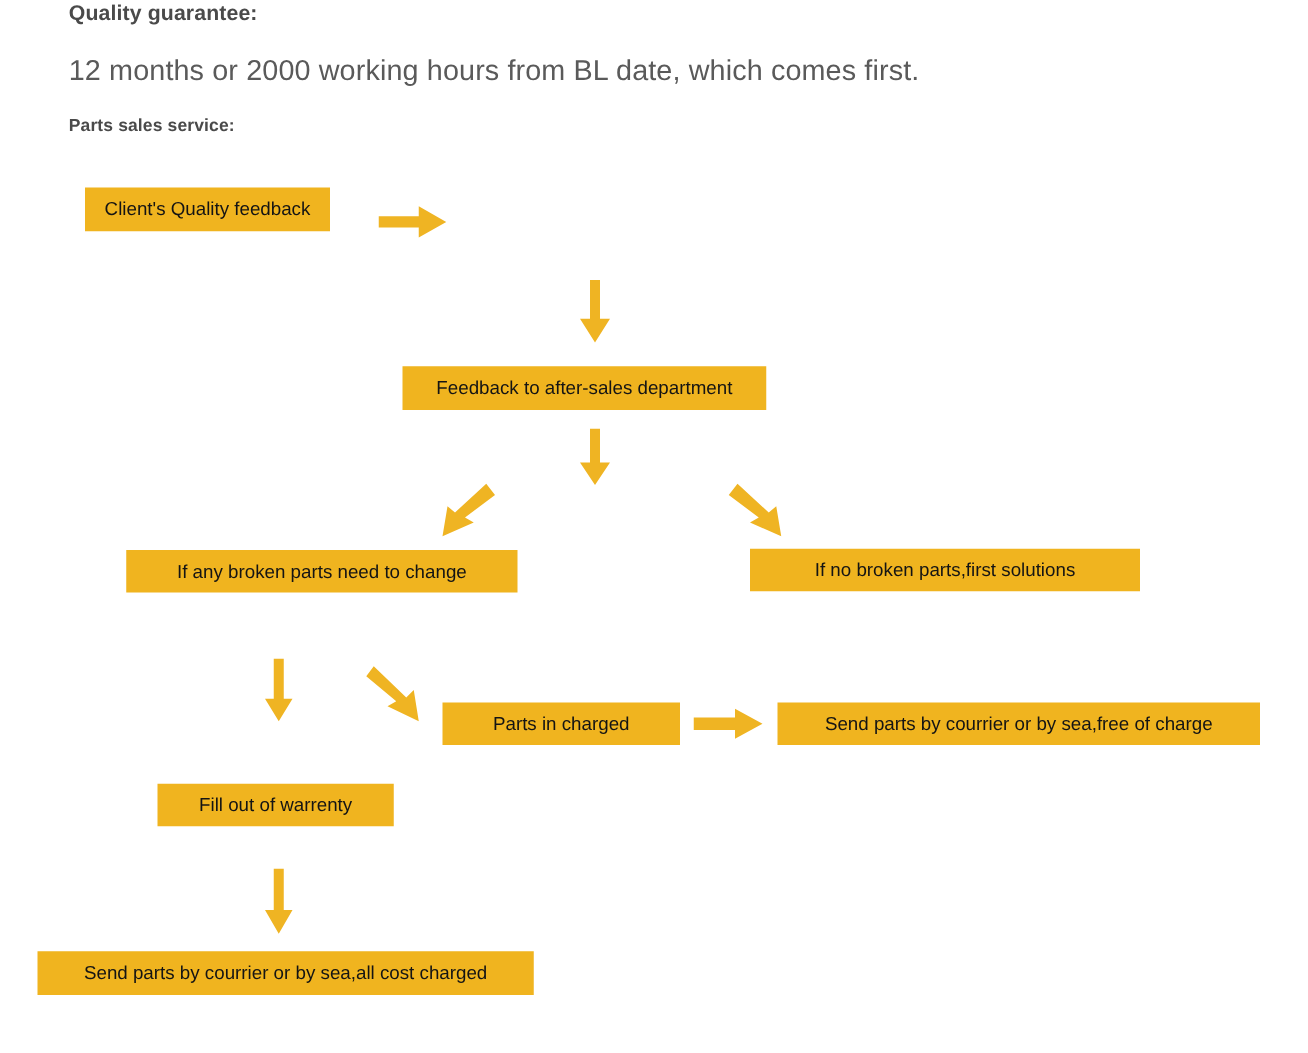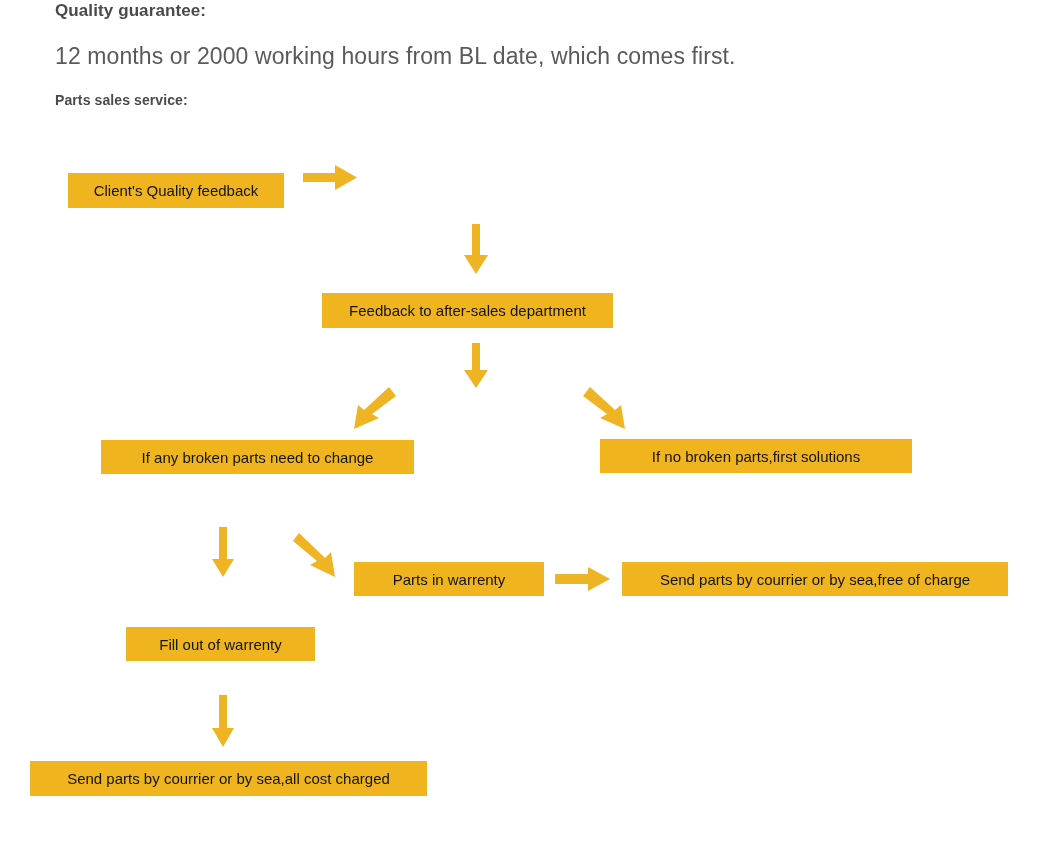--- a/index.html
+++ b/index.html
@@ -81,39 +81,39 @@
 <body>
 
 <div id="canvas">
 
   <div class="doc-heading" style="left:55px; top:1px;">Quality guarantee:</div>
 
   <div class="doc-paragraph" style="left:55px; top:43px;">12 months or 2000 working hours from BL date, which comes first.</div>
 
   <div class="doc-subheading" style="left:55px; top:92px;">Parts sales service:</div>
 
-  <div class="node" style="left:68px; top:173px; width:216px; height:35px;">
+  <div class="node" style="left:68px; top:150px; width:196px; height:35px;">
     <span class="node-label">Client's Quality feedback</span>
   </div>
 
 
   <div class="node" style="left:322px; top:293px; width:291px; height:35px;">
     <span class="node-label">Feedback to after-sales department</span>
   </div>
 
   <div class="node" style="left:101px; top:440px; width:313px; height:34px;">
     <span class="node-label">If any broken parts need to change</span>
   </div>
 
   <div class="node" style="left:600px; top:439px; width:312px; height:34px;">
     <span class="node-label">If no broken parts,first solutions</span>
   </div>
 
   <div class="node" style="left:354px; top:562px; width:190px; height:34px;">
-    <span class="node-label">Parts in warrenty</span>
+    <span class="node-label">Parts in charged</span>
   </div>
 
   <div class="node" style="left:622px; top:562px; width:386px; height:34px;">
     <span class="node-label">Send parts by courrier or by sea,free of charge</span>
   </div>
 
   <div class="node" style="left:126px; top:627px; width:189px; height:34px;">
     <span class="node-label">Fill out of warrenty</span>
   </div>
 

